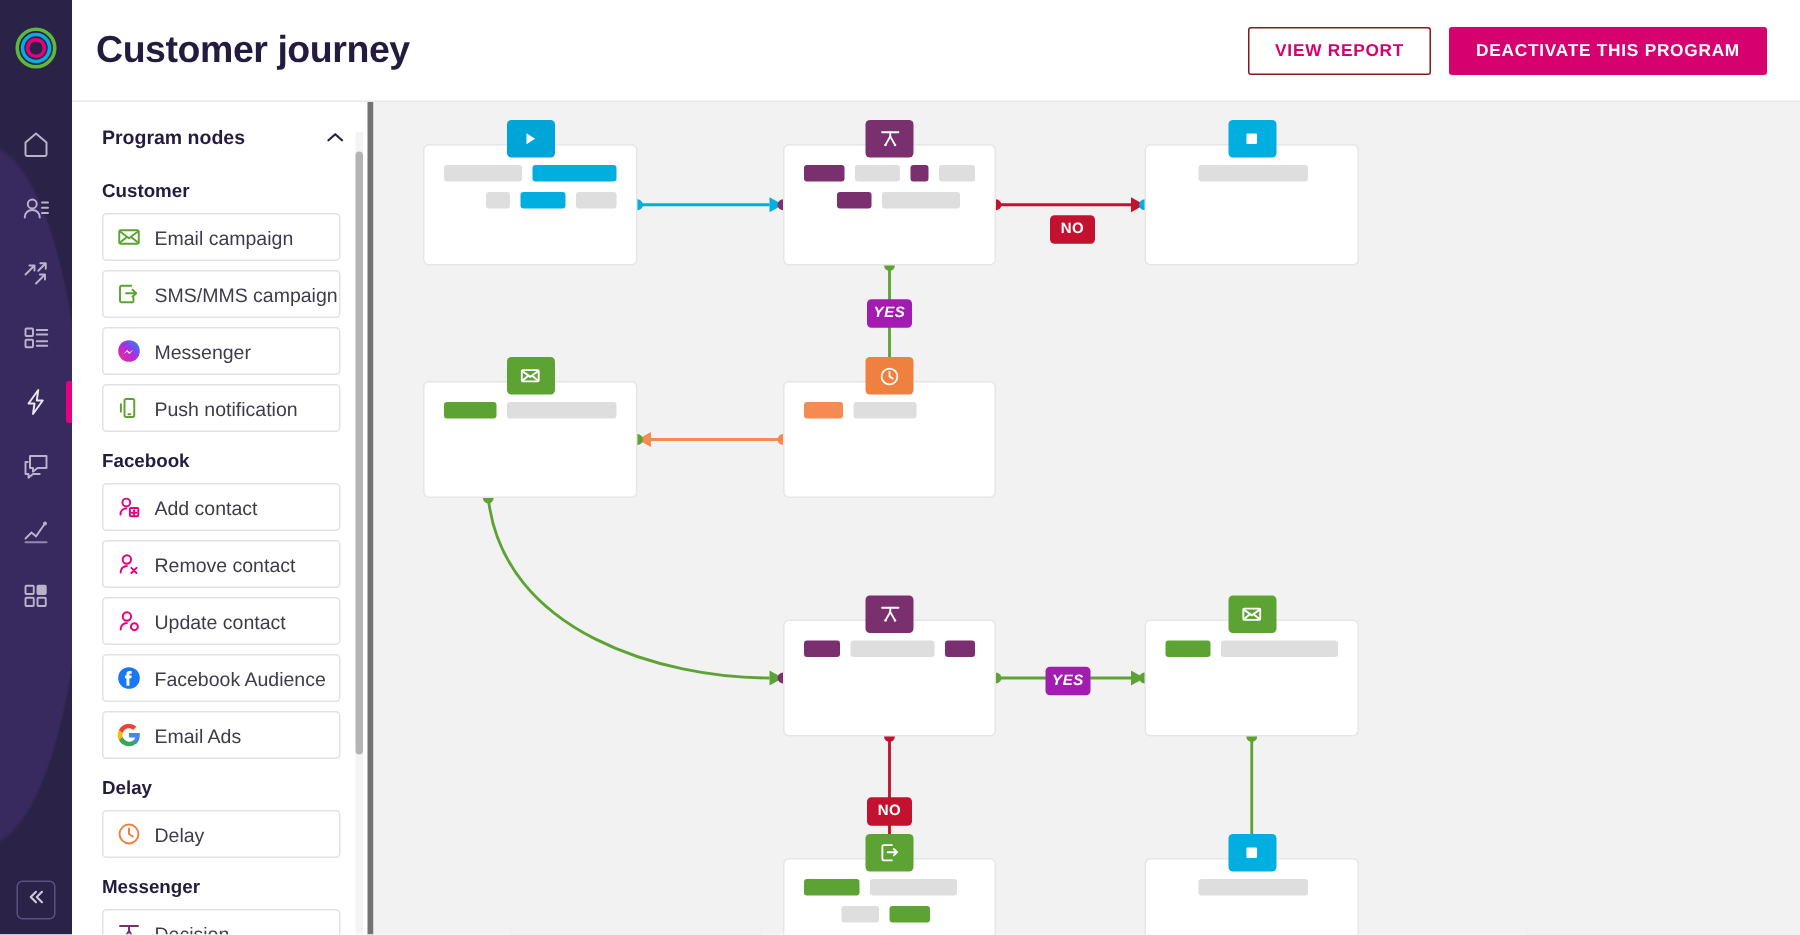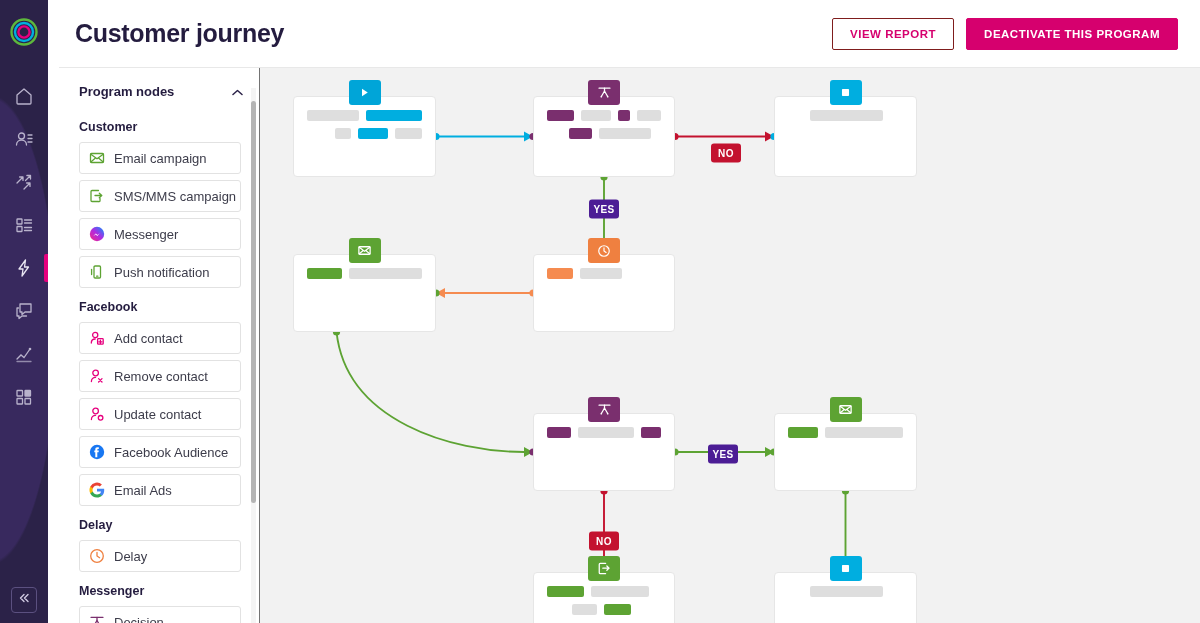--- a/index.html
+++ b/index.html
@@ -43,21 +43,21 @@
     width: 4px; height: 28px; background: #e6007e; border-radius: 2px 0 0 2px;
   }
   .rail-collapse {
     position: absolute; left: 11px; bottom: 10px;
     width: 26px; height: 26px; border: 1px solid #5b5080; border-radius: 4px;
     display: flex; align-items: center; justify-content: center;
     cursor: pointer;
   }
 
   
-  .right { flex: 1; display: flex; flex-direction: column; height: 623px; padding-left: 11px; }
+  .right { flex: 1; display: flex; flex-direction: column; height: 623px; }
 
   
   .header {
     height: 68px; flex: 0 0 68px;
     background: #fff;
     display: flex; align-items: center;
     padding: 0 22px 0 16px;
     border-bottom: 1px solid #e8e8e8;
   }
   .page-title {
@@ -75,21 +75,21 @@
   .btn-outline { background: #fff; color: #d6006e; border: 1px solid #7f1d1d; }
   .btn-solid { background: #d6006e; color: #fff; border: 1px solid #d6006e; }
 
   
   .body { flex: 1; display: flex; min-height: 0; }
 
   
   .panel {
     width: 201px; flex: 0 0 201px;
     background: #fff; position: relative;
-    border-right: 1px solid #737373;
+    border-right: 4px solid #737373;
     overflow: hidden;
   }
   .panel-head {
     display: flex; align-items: center;
     padding: 14px 16px 8px 20px;
     cursor: pointer;
   }
   .panel-head-title { font-size: 13px; font-weight: bold; color: #241c3f; }
   .panel-chev { margin-left: auto; }
   .panel-scroll { padding: 0 18px 0 20px; }
@@ -137,21 +137,21 @@
   .bar-row { display: flex; gap: 7px; align-items: center; margin-bottom: 7px; }
   .bar { height: 11px; border-radius: 2px; }
 
   .edge-label {
     position: absolute; height: 19px; min-width: 30px;
     border-radius: 3px; color: #fff;
     font-size: 10px; font-weight: bold; letter-spacing: 0.4px;
     display: flex; align-items: center; justify-content: center;
     transform: translate(-50%, -50%);
   }
-  .lab-yes { background: #4c1d95; }
+  .lab-yes { background: #a21caf; font-style: italic; }
   .lab-no  { background: #c3122f; margin-top: 16px; }
 </style>
 </head>
 <body>
 
 <div class="app">
 
   <div class="rail">
     <div class="rail-swoosh"></div>
 

